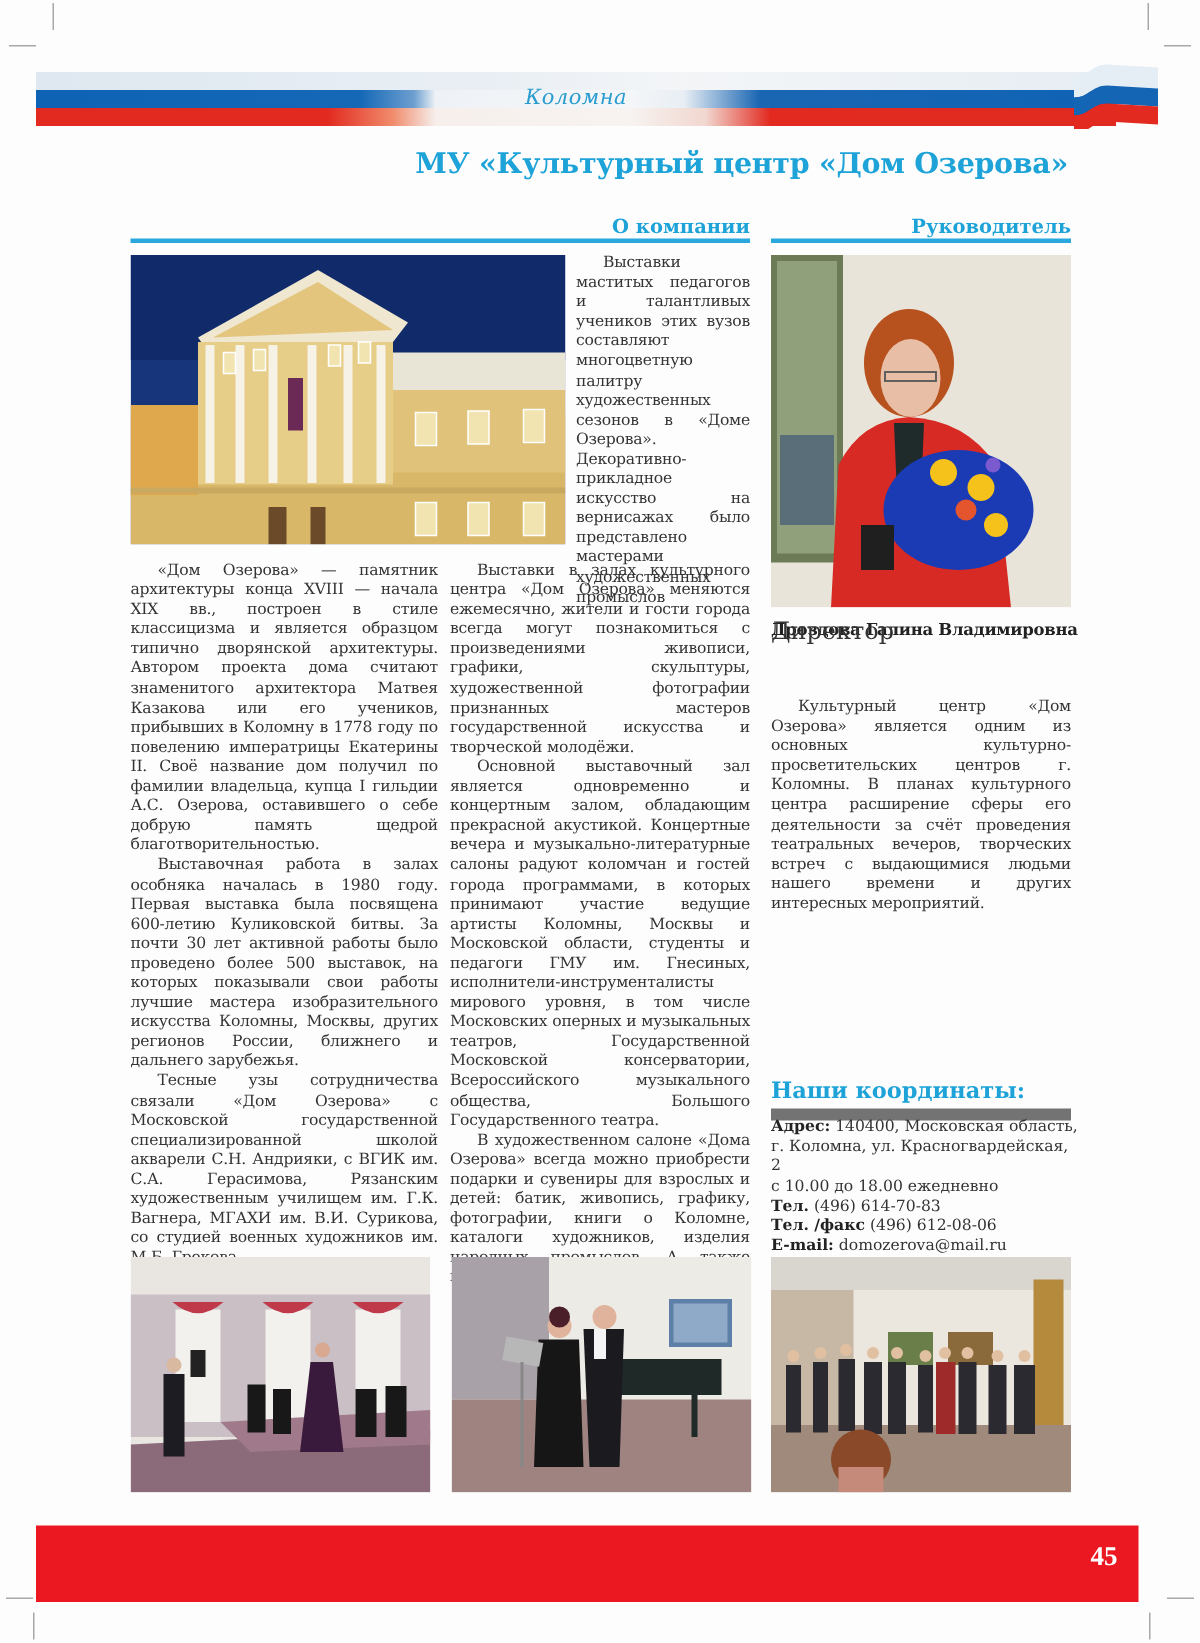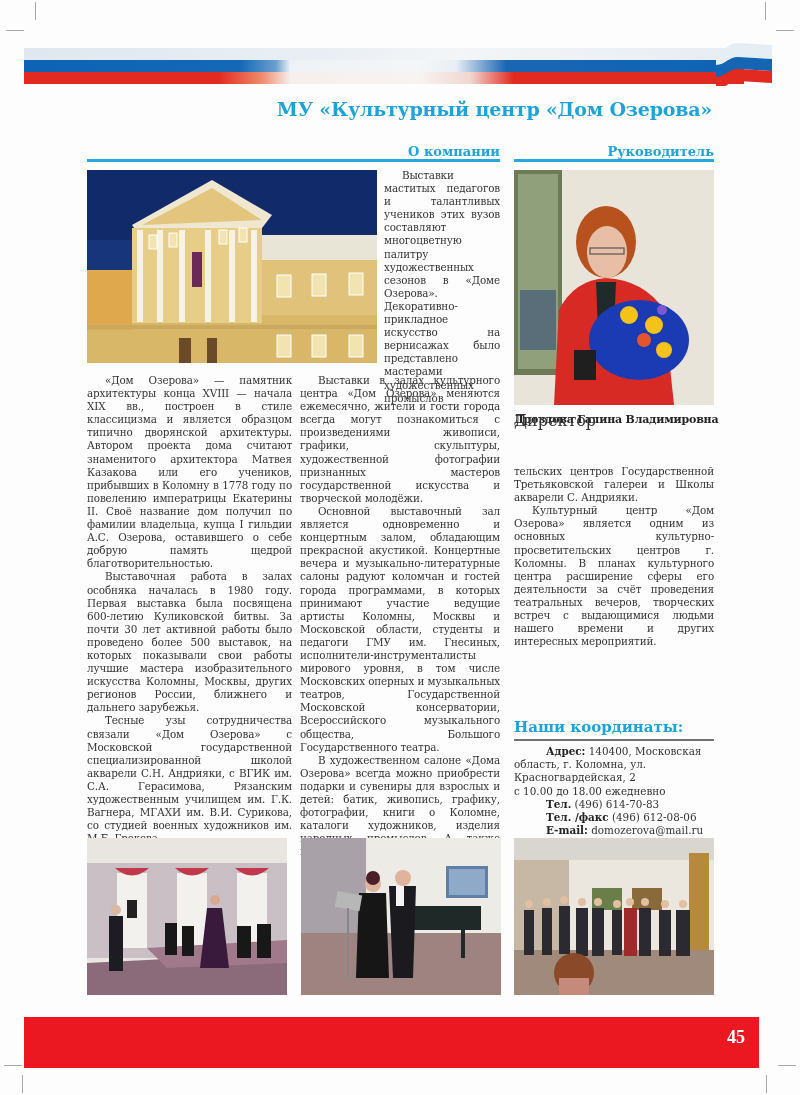--- a/index.html
+++ b/index.html
@@ -34,43 +34,44 @@
   .txt { position: absolute; font-family: "DejaVu Serif", serif; font-size: 10.4px; line-height: 13.1px; color: #333; text-align: justify; letter-spacing: -0.15px; }
   .txt p { text-indent: 18px; }
   .col-left { left: 87px; top: 374px; width: 205px; }
   .col-mid-top { left: 384px; top: 169px; width: 116px; }
   .col-mid { left: 300px; top: 374px; width: 200px; }
   .col-right { left: 514px; top: 465px; width: 200px; }
 
   .director-name { position: absolute; left: 514px; top: 413px; font-family: "DejaVu Serif", serif; font-weight: bold; font-size: 11px; color: #222; white-space: nowrap; letter-spacing: -0.2px; }
   .director-role { position: absolute; left: 514px; top: 411px; font-family: "DejaVu Serif", serif; font-size: 16px; color: #333; }
 
-  .coords-head { position: absolute; left: 514px; top: 718px; width: 200px; font-family: "DejaVu Serif", serif; font-weight: bold; font-size: 15px; color: #1ea3d8; border-bottom: 2px solid #737373; padding-bottom: 3px; }
+  .coords-head { position: absolute; left: 514px; top: 718px; width: 200px; font-family: "DejaVu Serif", serif; font-weight: bold; font-size: 15px; color: #1ea3d8; border-bottom: 8px solid #737373; padding-bottom: 3px; }
   .coords { position: absolute; left: 514px; top: 745px; width: 205px; font-family: "DejaVu Serif", serif; font-size: 10.4px; line-height: 13.2px; color: #333; }
-  .coords b { color: #222; margin-left: 32px; }
+  .coords b { color: #222; }
 
   .footer-bar { position: absolute; left: 24px; top: 1017px; width: 735px; height: 51px; background: #eb1822; }
   .page-num { position: absolute; right: 14px; top: 10px; font-family: "Liberation Serif", serif; font-weight: bold; font-size: 18px; color: #fff; }
 </style>
 </head>
 <body>
 
 <div class="crop" style="left:35px;top:2px;width:1px;height:18px;"></div>
 <div class="crop" style="left:6px;top:30px;width:18px;height:1px;"></div>
 <div class="crop" style="left:765px;top:2px;width:1px;height:18px;"></div>
 <div class="crop" style="left:776px;top:30px;width:18px;height:1px;"></div>
 <div class="crop" style="left:22px;top:1075px;width:1px;height:18px;"></div>
 <div class="crop" style="left:4px;top:1065px;width:18px;height:1px;"></div>
 <div class="crop" style="left:766px;top:1075px;width:1px;height:18px;"></div>
 <div class="crop" style="left:778px;top:1065px;width:18px;height:1px;"></div>
 
 <div class="banner">
   <div class="band band-white"></div>
   <div class="band band-blue"></div>
   <div class="band band-red"></div>
+  <div class="banner-city">Коломна</div>
 </div>
 <svg class="flag-wave" viewBox="0 0 56 50" style="position:absolute;left:716px;top:30px;width:56px;height:56px;">
   <path d="M0 18 C10 18 12 10 22 10 L56 12 L56 26 L22 24 C12 24 10 32 0 32 Z" fill="#e5edf5"></path>
   <path d="M0 32 C10 32 12 24 22 24 L56 26 L56 38 L22 36 C12 36 10 44 0 44 Z" fill="#1466b5"></path>
   <path d="M0 44 C10 44 12 36 22 36 L56 38 L56 50 L22 48 C12 48 10 56 0 56 Z" fill="#e22a20"></path>
 </svg>
 
 <div class="page-title">МУ «Культурный центр «Дом Озерова»</div>
 
 <div class="section-head sh-company">О компании</div>
@@ -148,21 +149,20 @@
   <p>Тесные узы сотрудничества связали «Дом Озерова» с Московской государственной специализированной школой акварели С.Н. Андрияки, с ВГИК им. С.А. Герасимова, Рязанским художественным училищем им. Г.К. Вагнера, МГАХИ им. В.И. Сурикова, со студией военных художников им. М.Б. Грекова.</p>
 </div>
 
 <div class="txt col-mid">
   <p>Выставки в залах культурного центра «Дом Озерова» меняются ежемесячно, жители и гости города всегда могут познакомиться с произведениями живописи, графики, скульптуры, художественной фотографии признанных мастеров государственной искусства и творческой молодёжи.</p>
   <p>Основной выставочный зал является одновременно и концертным залом, обладающим прекрасной акустикой. Концертные вечера и музыкально-литературные салоны радуют коломчан и гостей города программами, в которых принимают участие ведущие артисты Коломны, Москвы и Московской области, студенты и педагоги ГМУ им. Гнесиных, исполнители-инструменталисты мирового уровня, в том числе Московских оперных и музыкальных театров, Государственной Московской консерватории, Всероссийского музыкального общества, Большого Государственного театра.</p>
   <p>В художественном салоне «Дома Озерова» всегда можно приобрести подарки и сувениры для взрослых и детей: батик, живопись, графику, фотографии, книги о Коломне, каталоги художников, изделия народных промыслов. А также продукцию изда-</p>
 </div>
 
 <div class="txt col-right">
-  <div>тельских центров Государственной Третьяковской галереи и Школы акварели С. Андрияки.</div>
   <p>Культурный центр «Дом Озерова» является одним из основных культурно-просветительских центров г. Коломны. В планах культурного центра расширение сферы его деятельности за счёт проведения театральных вечеров, творческих встреч с выдающимися людьми нашего времени и других интересных мероприятий.</p>
 </div>
 
 <div class="coords-head">Наши координаты:</div>
 <div class="coords">
   <div><b>Адрес:</b> <span>140400, Московская область, г. Коломна, ул. Красногвардейская, 2</span></div>
   <div>с 10.00 до 18.00 ежедневно</div>
   <div><b>Тел.</b> <span>(496) 614-70-83</span></div>
   <div><b>Тел. /факс</b> <span>(496) 612-08-06</span></div>
   <div><b>E-mail:</b> <span>domozerova@mail.ru</span></div>

